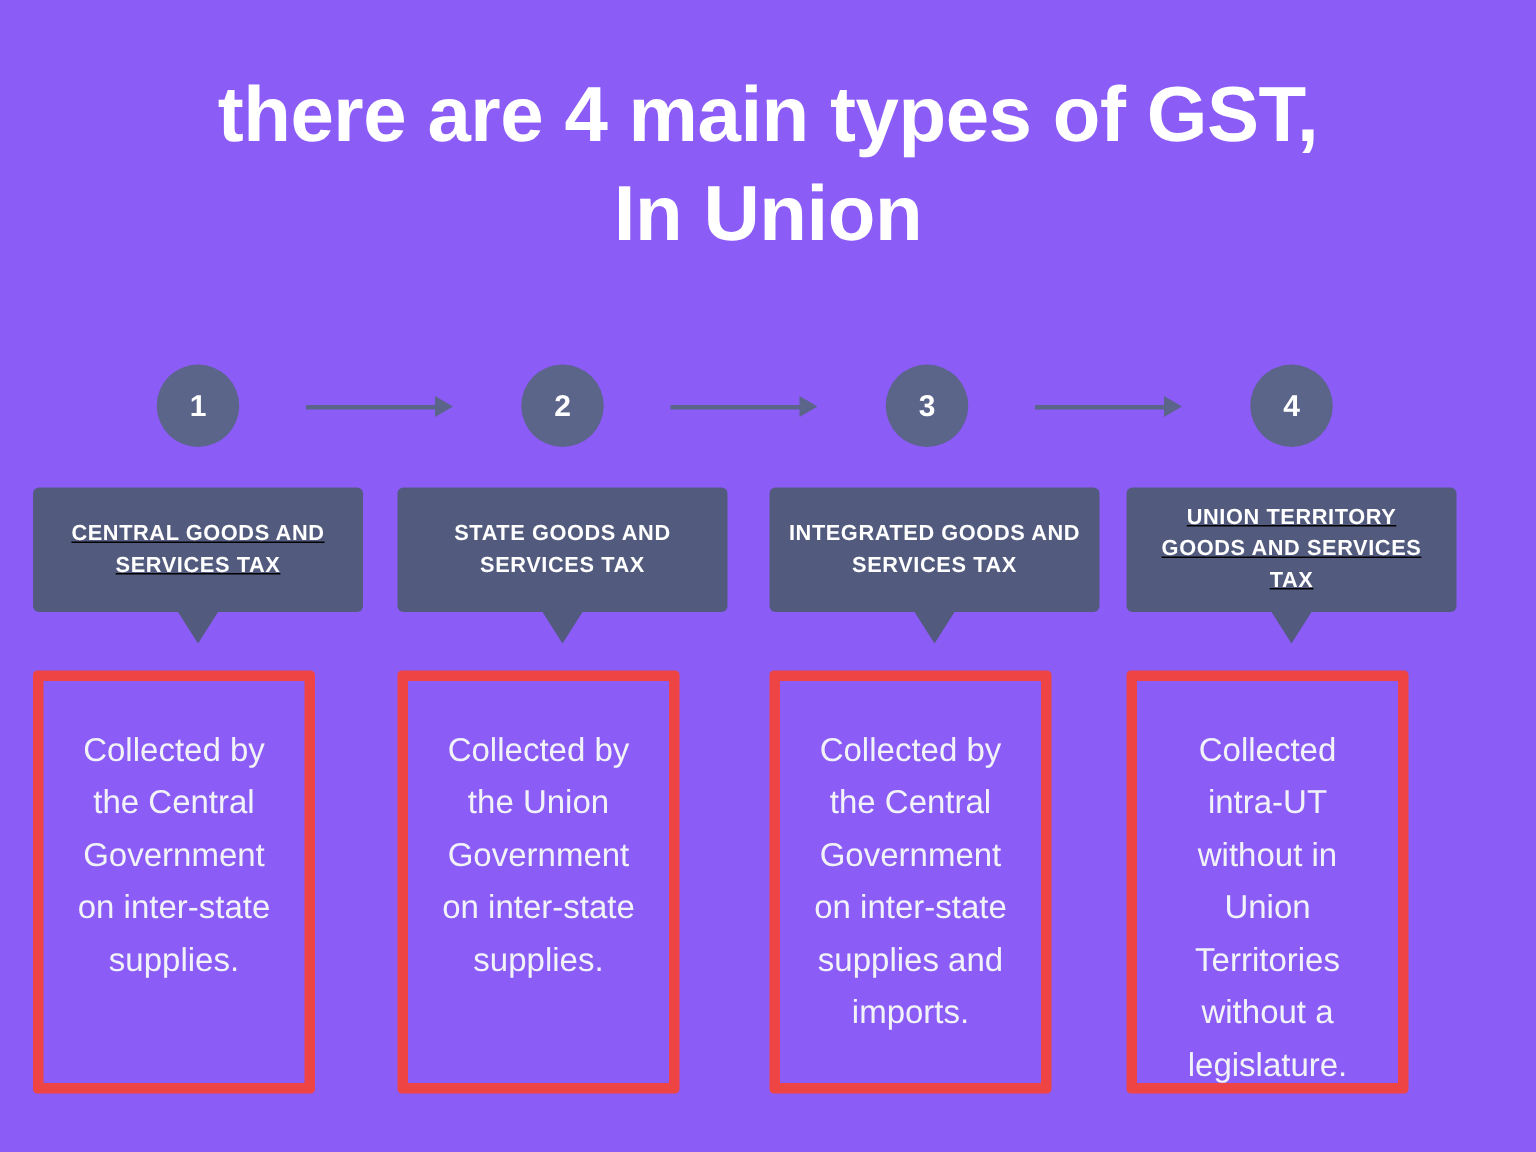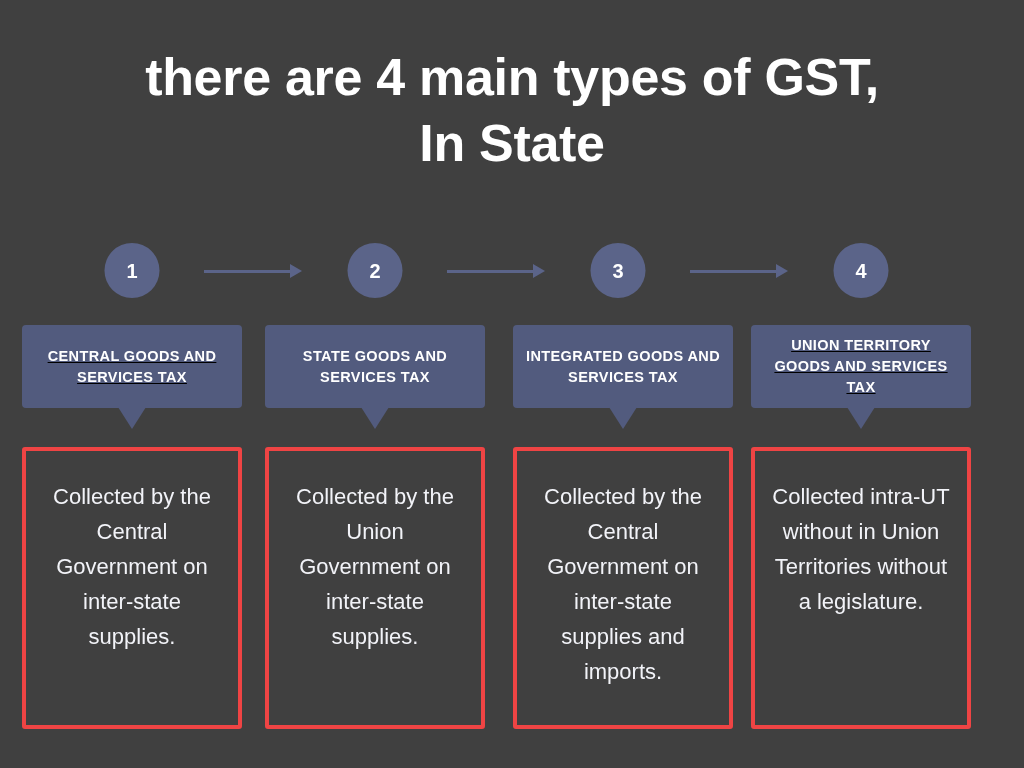--- a/index.html
+++ b/index.html
@@ -13,21 +13,21 @@
     background: #122059;
     font-family: "Liberation Sans", sans-serif;
     overflow: hidden;
     position: relative;
   }
 
   .canvas {
     position: relative;
     width: 1024px;
     height: 768px;
-    background: #404040;
+    background: #8b5cf6;
   }
 
   
   .title-block {
     position: absolute;
     left: 0;
     top: 44px;
     width: 1024px;
     text-align: center;
     padding: 0 60px;
@@ -141,43 +141,43 @@
     height: 0;
     border-left: 14px solid transparent;
     border-right: 14px solid transparent;
     border-top: 22px solid #525b7e;
   }
 
   .card-body {
     position: absolute;
     left: 0;
     top: 122px;
-    width: 220px;
+    width: 188px;
     height: 282px;
-    border: 4px solid #ef4444;
+    border: 7px solid #ef4444;
     border-radius: 3px;
     box-sizing: border-box;
     padding: 28px 14px 14px 14px;
   }
   .card-body-text {
     color: #f2f3f8;
     font-size: 22px;
     line-height: 35px;
     text-align: center;
     font-weight: normal;
   }
 </style>
 </head>
 <body>
 
 <div class="canvas">
 
   <div class="title-block">
     <div class="title-line">there are 4 main types of GST,</div>
-    <div class="title-line">In State</div>
+    <div class="title-line">In Union</div>
   </div>
 
   <div class="steps-row">
 
     <div class="step-cell" style="left:0px;">
       <div class="step-circle">1</div>
     </div>
     <div class="arrow" style="left:182px;">
       <div class="shaft"></div>
       <div class="head"></div>

